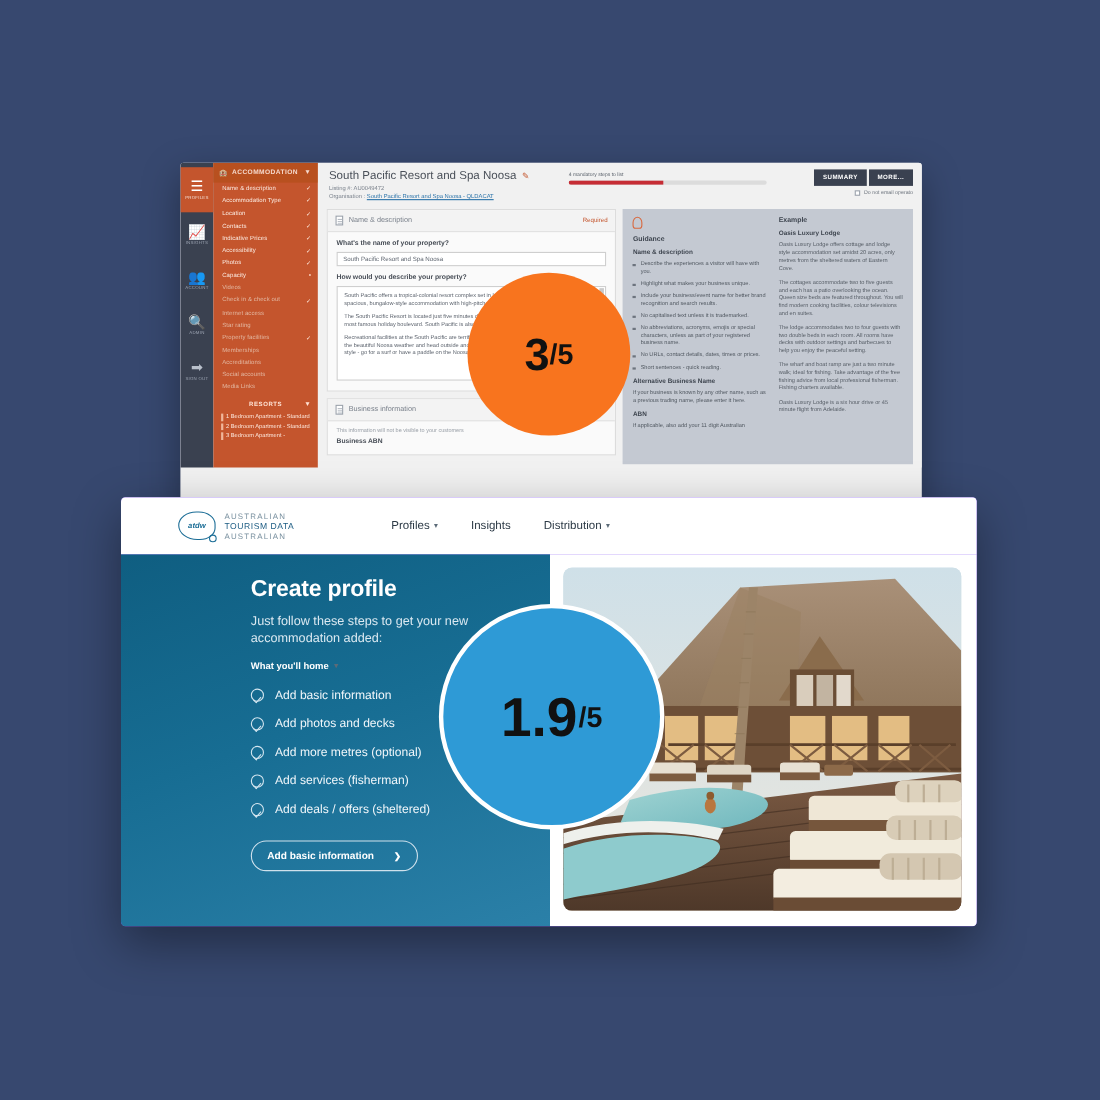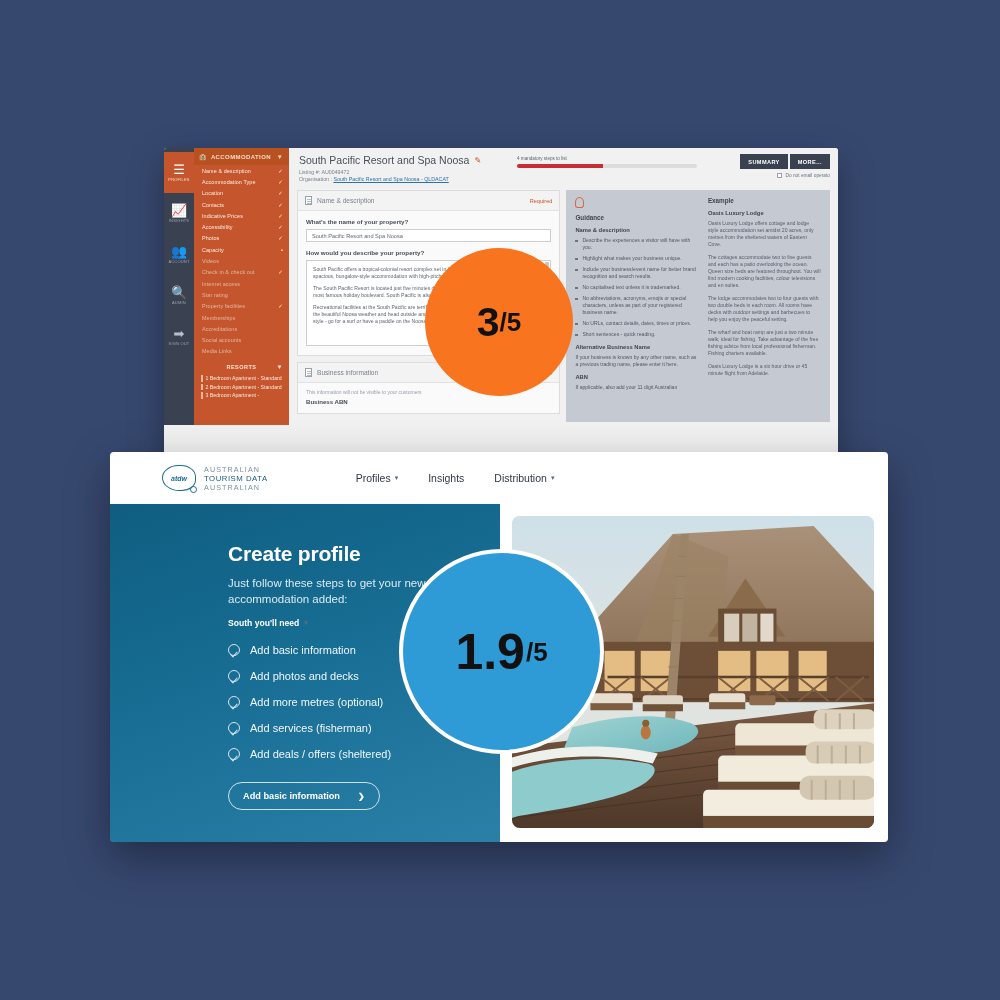--- a/index.html
+++ b/index.html
@@ -261,21 +261,21 @@
   .bell-badge {
     position: absolute; top: -5px; right: -4px; background: #1d4f91; color: #fff;
     font-size: 6px; font-weight: 700; border-radius: 7px; padding: 1.6px 3.6px;
     line-height: 1;
   }
 
   .cp-body { display: flex; height: 338px; }
   .cp-left {
     width: 390px; flex: 0 0 390px;
     background: linear-gradient(160deg, #0f5e81 0%, #176d93 45%, #2b80a8 100%);
-    padding: 38px 0 0 118px; position: relative;
+    padding: 20px 0 0 118px; position: relative;
   }
   .cp-h1 { font-size: 21px; color: #fff; font-weight: 700; letter-spacing:-.2px;}
   .cp-sub { font-size: 11.5px; color: #dbe9f1; line-height: 16px; margin-top: 9px; max-width: 200px;}
   .what-need {
     font-size: 8.6px; color: #fff; font-weight: 700; margin-top: 11px;
     display: flex; align-items: center; gap: 5px;
   }
   .checklist { margin-top: 16px; display: flex; flex-direction: column; gap: 14px;}
   .cl-row { display: flex; align-items: center; gap: 10px; }
   .cl-circle {
@@ -573,21 +573,21 @@
         </div>
       </div>
 
     </div>
 
     <div class="cp-body">
       <div class="cp-left">
         <div class="cp-h1">Create profile</div>
         <div class="cp-sub">Just follow these steps to get your new accommodation added:</div>
         <div class="what-need">
-          <span>South you'll need</span>
+          <span>What you'll home</span>
           <span class="chev">▾</span>
         </div>
         <div class="checklist" id="checklist">
             <div class="cl-row">
               <span class="cl-circle"></span>
               <span class="cl-text">Add basic information</span>
             </div>
             <div class="cl-row">
               <span class="cl-circle"></span>
               <span class="cl-text">Add photos and decks</span>

